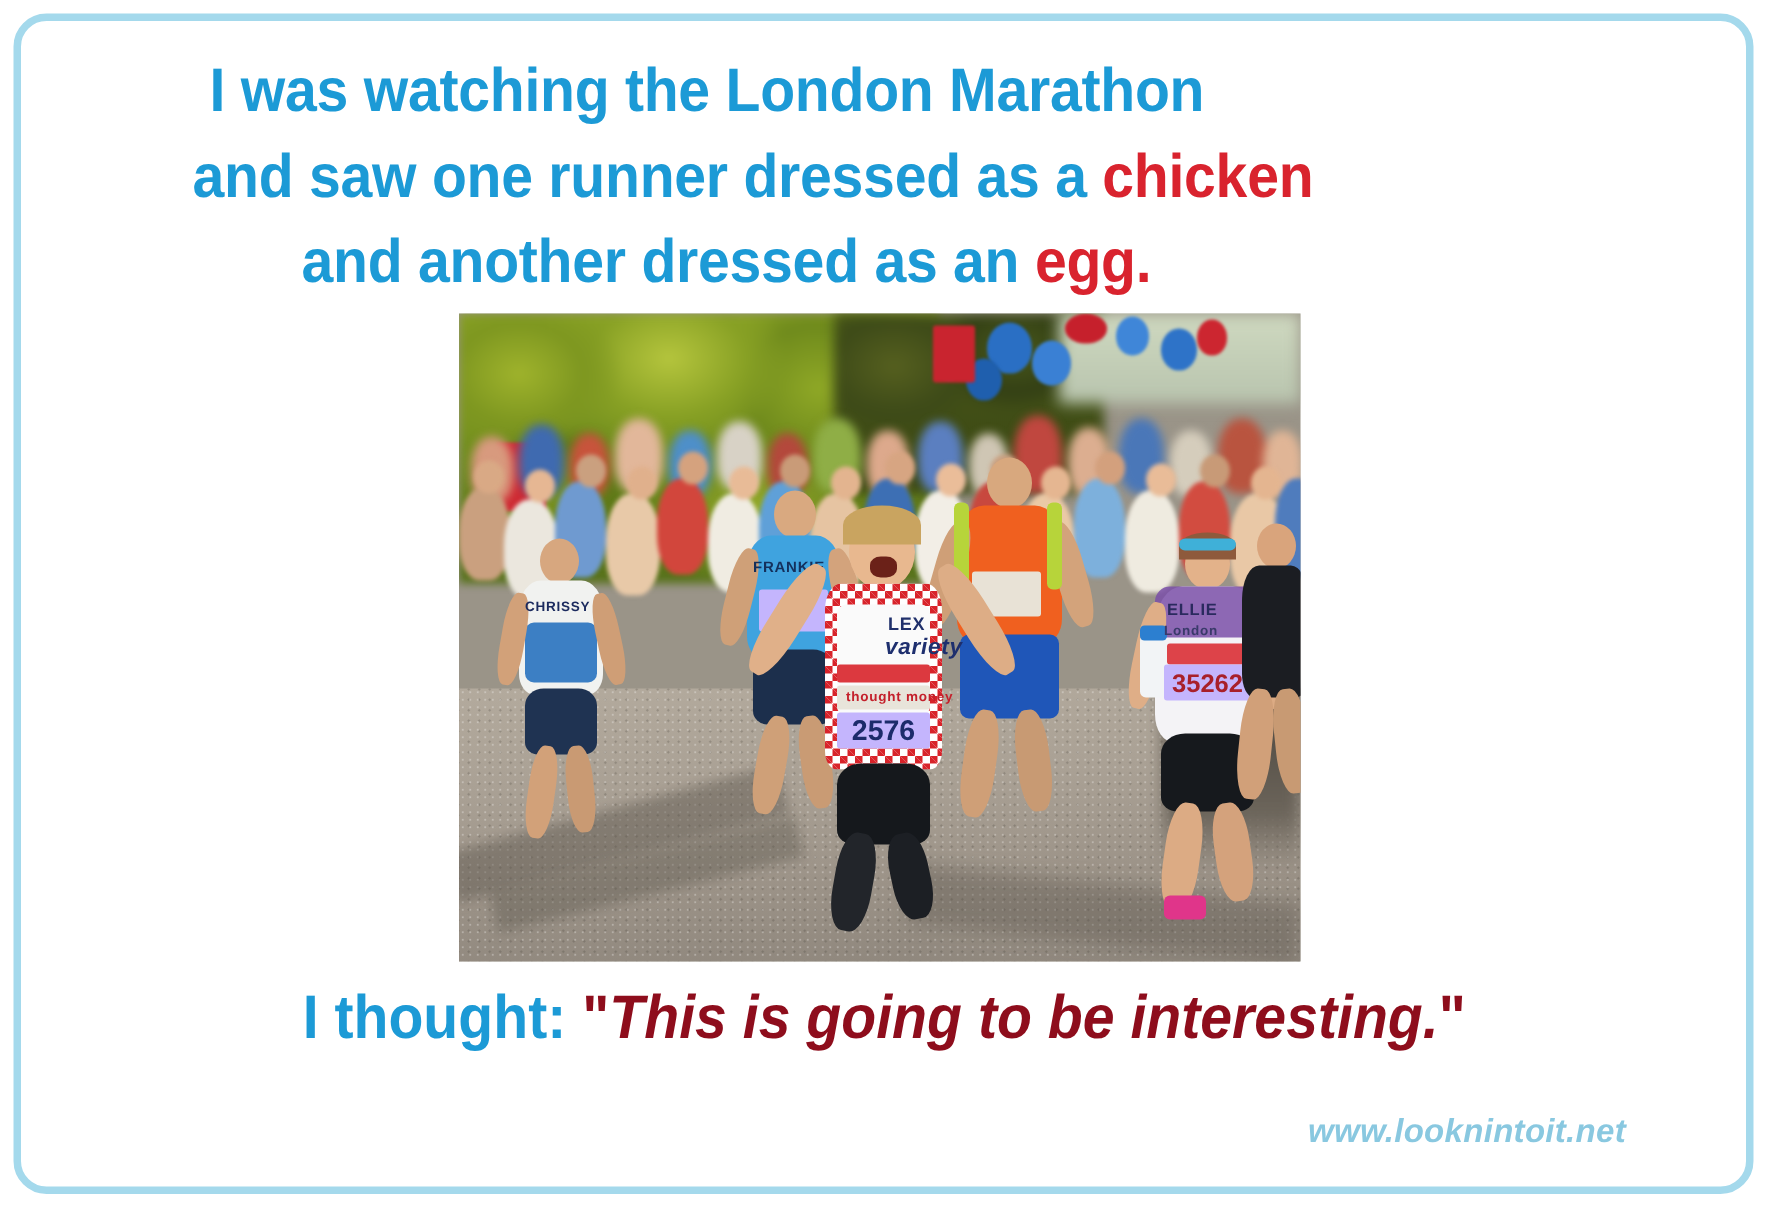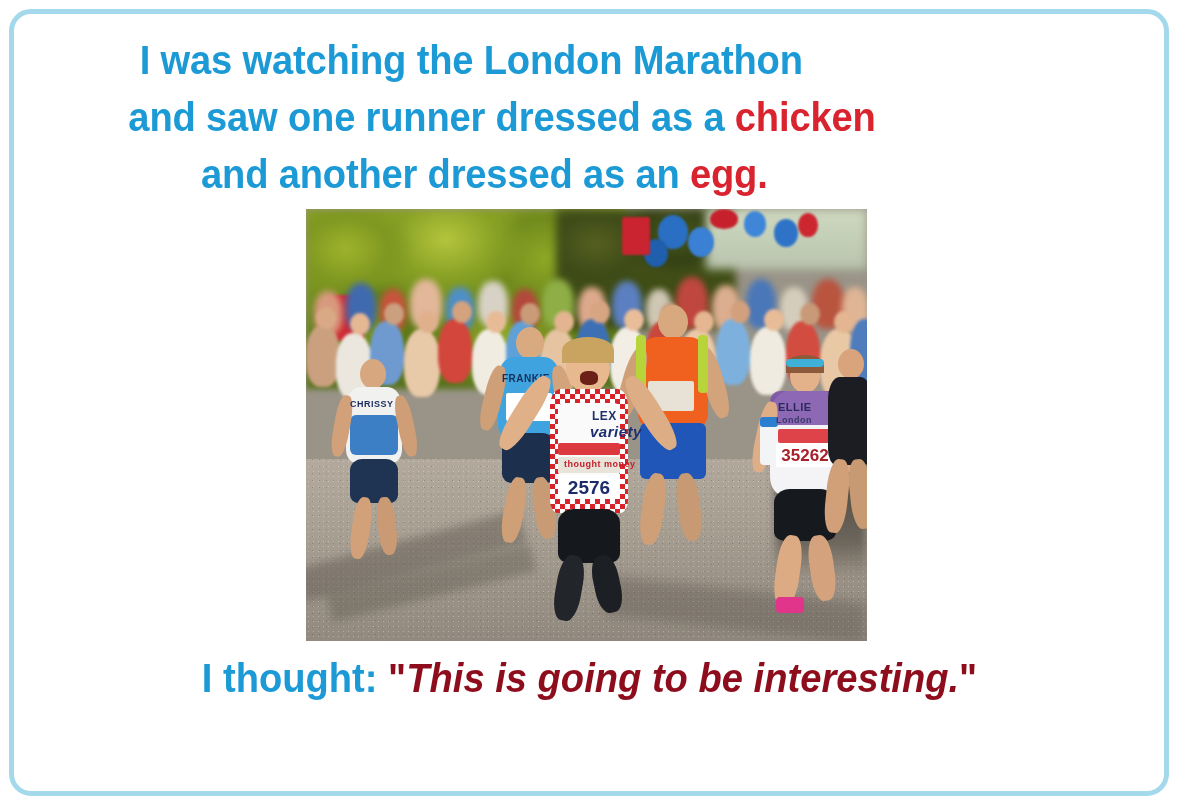--- a/index.html
+++ b/index.html
@@ -183,21 +183,21 @@
   
   .balloon { position: absolute; border-radius: 50% 50% 48% 48%; filter: blur(1.2px); }
 
   
   .runner { position: absolute; }
   .head { position: absolute; border-radius: 50%; }
   .torso { position: absolute; border-radius: 26% 26% 18% 18%; }
   .limb { position: absolute; border-radius: 40%; }
   .bib {
     position: absolute;
-    background: #ffffff;
+    background: #c4b5fd;
     border-radius: 2px;
     display: flex;
     align-items: center;
     justify-content: center;
     color: #1c2b6b;
     font-family: "Liberation Sans Narrow", "Liberation Sans", sans-serif;
     font-weight: bold;
     overflow: hidden;
     line-height: 1;
   }
@@ -411,14 +411,15 @@
     </div>
 
   </div>
 
   <div class="caption-bottom">
     <div class="cap-bottom-line">
       <span>I thought: </span><span class="quote-mark">"</span><span class="quote-text">This is going to be interesting.</span><span class="quote-mark">"</span>
     </div>
   </div>
 
+  <div class="site-url">www.looknintoit.net</div>
 
 </div>
 
 </body></html>

